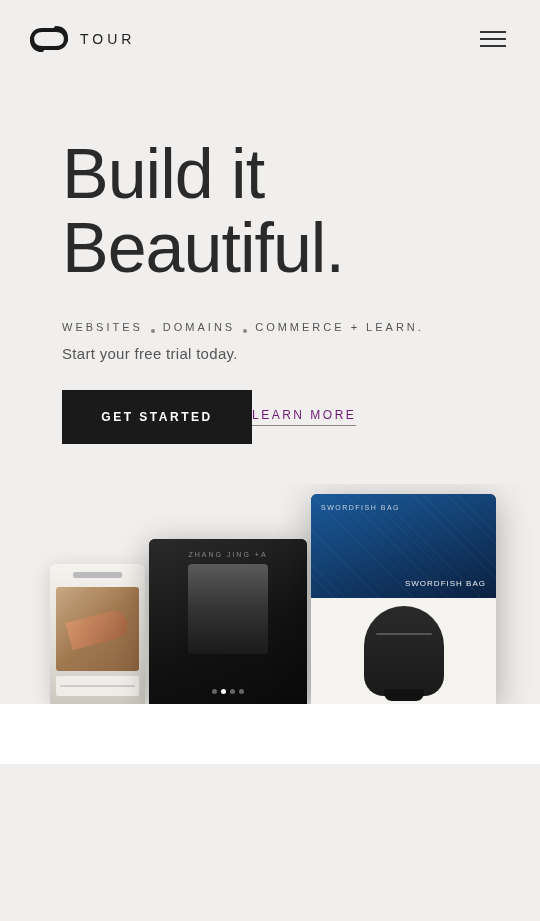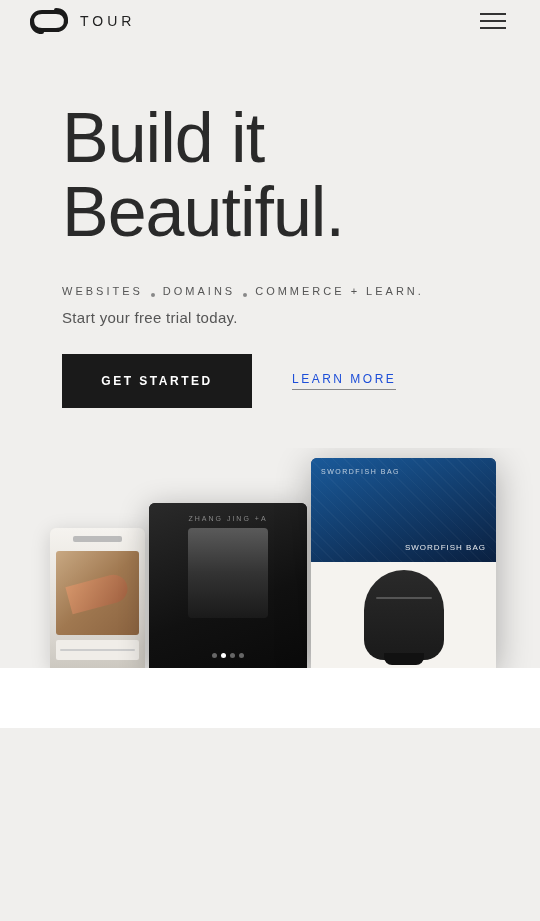--- a/index.html
+++ b/index.html
@@ -11,21 +11,21 @@
       background-color: #f0efed;
       font-family: 'Helvetica Neue', Helvetica, Arial, sans-serif;
       overflow-x: hidden;
     }
 
     
     .header {
       display: flex;
       align-items: center;
       justify-content: space-between;
-      padding: 0 28px;
+      padding: 18px 28px;
       background: #f0efed;
       gap: 36px;
     }
 
     .logo-area {
       display: flex;
       align-items: center;
       gap: 10px;
     }
 
@@ -95,40 +95,39 @@
       font-size: 15px;
       color: #555;
       letter-spacing: 0.3px;
       margin-bottom: 28px;
       font-weight: 300;
     }
 
     .cta-row {
       display: flex;
       align-items: center;
-      gap: 40px;
     }
 
     .btn-primary {
       background: #1a1a1a;
       color: #fff;
       border: none;
       padding: 20px 36px;
       font-size: 12px;
       font-weight: 600;
       letter-spacing: 2.5px;
       cursor: pointer;
       text-transform: uppercase;
       min-width: 190px;
     }
 
     .btn-secondary {
       background: none;
       border: none;
-      color: #1d4ed8;
+      color: #701a75;
       font-size: 12px;
       font-weight: 500;
       letter-spacing: 2.5px;
       cursor: pointer;
       text-transform: uppercase;
       position: relative;
       padding-bottom: 4px;
     }
 
     .btn-secondary::after {

